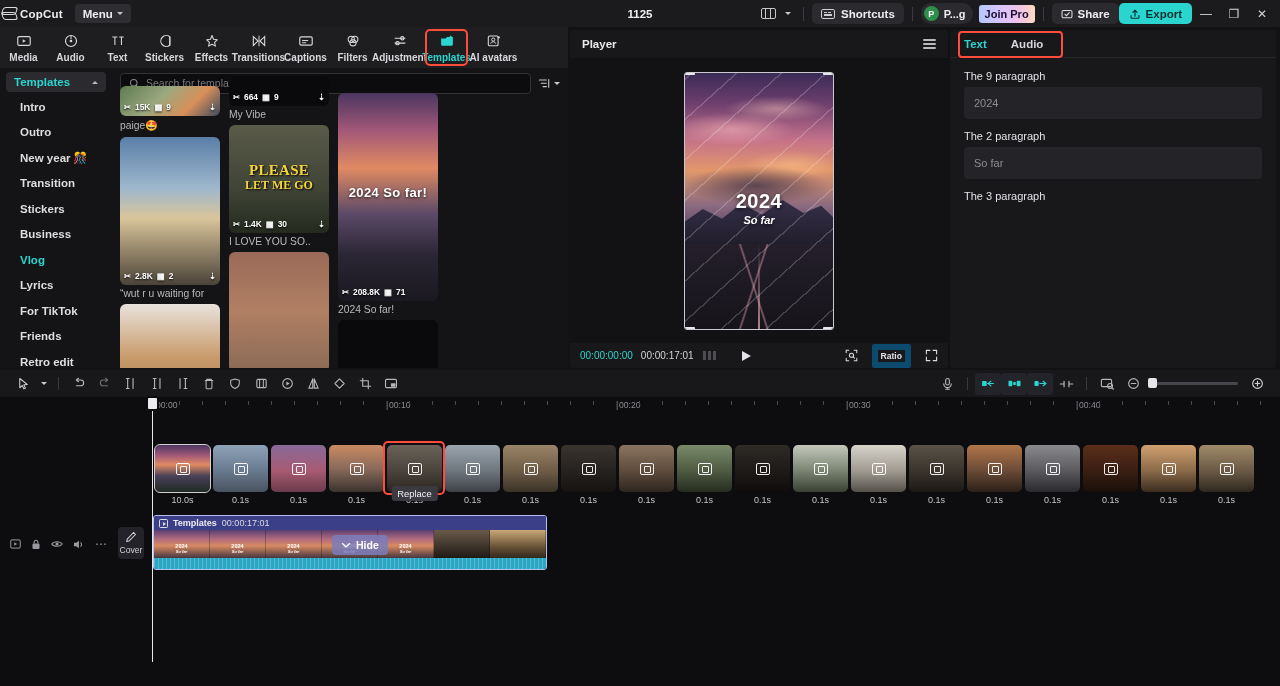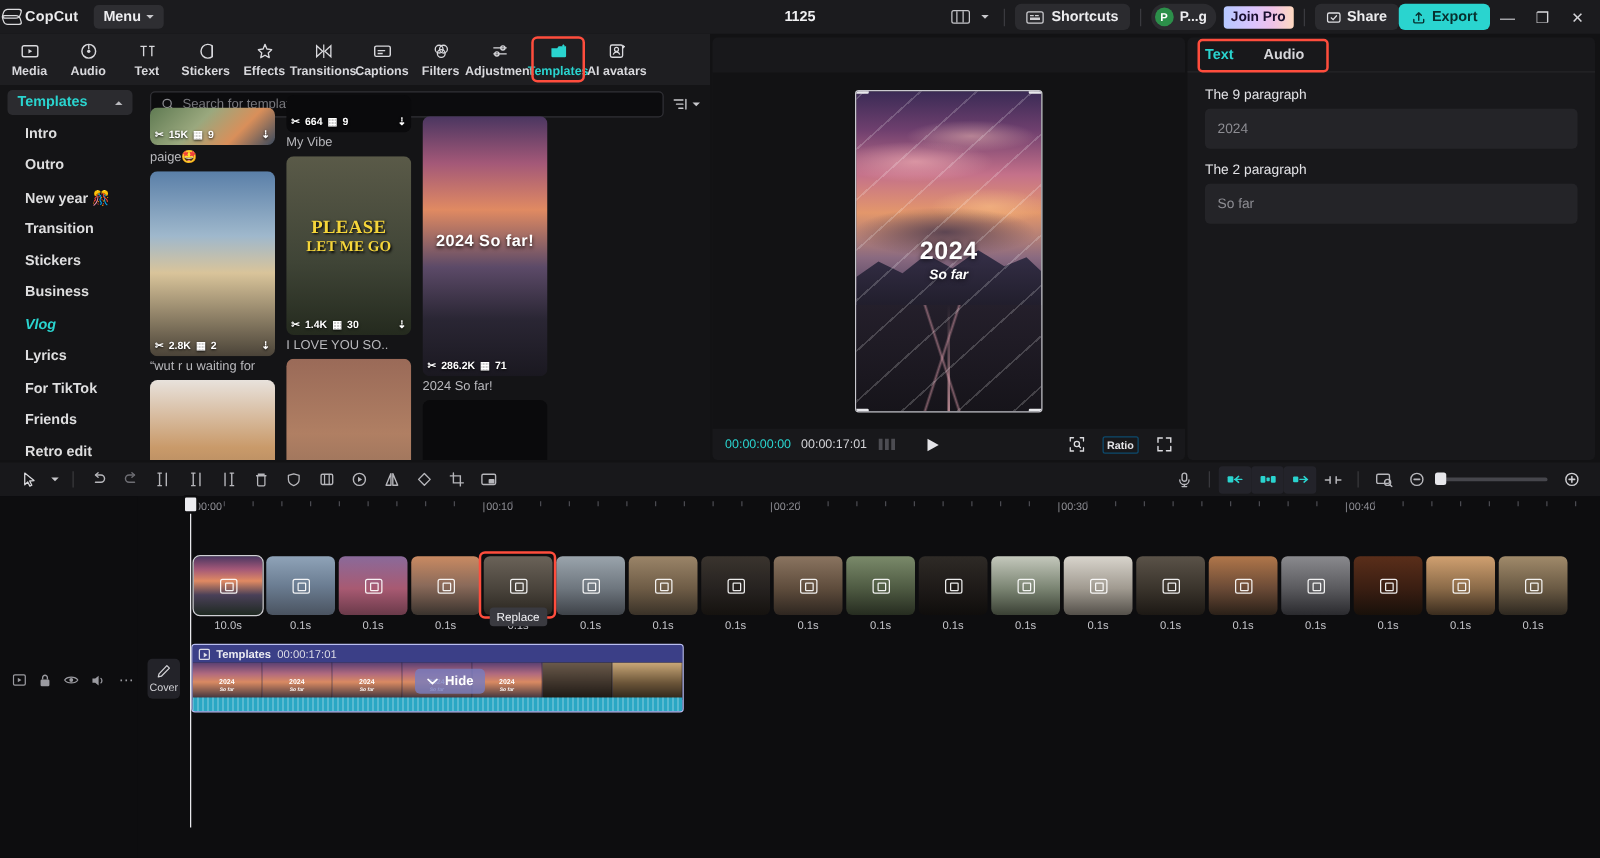--- a/index.html
+++ b/index.html
@@ -79,21 +79,21 @@
 
   
   .catrail { position:absolute;left:0;top:68px;width:112px;height:300px;background:#141416;padding-top:4px; }
   .cat-head {
     margin:0 6px 2px 6px;height:20px;border-radius:4px;background:#2b2b2f;display:flex;align-items:center;
     justify-content:space-between;padding:0 8px;cursor:pointer;
   }
   .cat-head span { font-size:11.5px;font-weight:bold;color:#2ad4cf; }
   .caret-u { width:0;height:0;border-left:3.2px solid transparent;border-right:3.2px solid transparent;border-bottom:3.6px solid #b9b9bd; }
   .cat-item { height:25.5px;display:flex;align-items:center;padding-left:20px;font-size:11.5px;font-weight:bold;color:#dededf;cursor:pointer; }
-  .cat-item.sel { color:#2ad4cf;font-style:italic; }
+  .cat-item.sel { color:#2ad4cf; }
 
   
   .browser { position:absolute;left:112px;top:68px;width:456px;height:300px;background:#141416;overflow:hidden; }
   .searchrow { display:flex;align-items:center;height:30px;padding:0 8px;gap:7px; }
   .searchbox {
     flex:1;height:21px;border-radius:4px;background:#0c0c0e;border:1px solid #313136;display:flex;align-items:center;
     gap:6px;padding:0 8px;cursor:text;
   }
   .searchbox input {
     flex:1;background:transparent;border:none;outline:none;color:#cfcfd2;font-size:10.5px;
@@ -185,21 +185,21 @@
   .handle { position:absolute;width:11px;height:5px;background:#e8e8ec;border-radius:1px; }
   .h-tl{left:-1px;top:-3px;} .h-tr{right:-1px;top:-3px;}
   .h-bl{left:-1px;bottom:-3px;} .h-br{right:-1px;bottom:-3px;}
   .pctl { position:absolute;left:0;bottom:0;width:378px;height:25px;display:flex;align-items:center;padding:0 10px; }
   .tc-cur { font-size:10px;color:#2ad4cf;font-family:"Liberation Sans",sans-serif; }
   .tc-tot { font-size:10px;color:#d4d4d8;margin-left:8px; }
   .frm-ico { display:flex;gap:1.6px;margin-left:9px; }
   .frm-ico i { width:3.4px;height:9px;background:#4c4c52; }
   .play-tri { margin-left:26px;width:0;height:0;border-top:5.5px solid transparent;border-bottom:5.5px solid transparent;border-left:9px solid #e4e4e8;cursor:pointer; }
   .pctl-right { margin-left:auto;display:flex;align-items:center;gap:14px; }
-  .ratio-btn { font-size:8.6px;font-weight:bold;color:#e2e2e6;border:1px solid #0c4a6e;border-radius:2px;padding:1px 3px;cursor:pointer; }
+  .ratio-btn { font-size:8.6px;font-weight:bold;color:#e2e2e6;border:6px solid #0c4a6e;border-radius:2px;padding:1px 3px;cursor:pointer; }
 
   
   .inspector { position:absolute;left:950px;top:30px;width:326px;height:338px;background:#18181b;border-radius:4px; }
   .insp-tabs { height:28px;display:flex;align-items:center;gap:24px;padding:0 14px;border-bottom:1px solid #252528;position:relative; }
   .insp-tab { font-size:11.5px;font-weight:bold;color:#d6d6da;cursor:pointer; }
   .insp-tab.active { color:#2ad4cf; }
   .insp-hl { position:absolute;left:8px;top:1px;width:105px;height:27px;border:2px solid #ff4d3d;border-radius:4px;pointer-events:none; }
   .insp-body { padding:12px 14px 0 14px; }
   .fld-label { font-size:11px;color:#e2e2e6;margin-bottom:5px; }
   .fld-input {
@@ -490,21 +490,21 @@
               <span>✂</span>
               <span>664</span>
               <span>▦</span>
               <span>9</span>
               <span class="dl">⇣</span>
             </div>
           </div>
           <div class="tname">My Vibe</div>
         </div>
         <div class="tcard">
-          <div class="thumb" style="height:143px">
+          <div class="thumb" style="height:108px">
             <div class="art art-please"></div>
             <div class="please-txt">
               <div class="please-1">PLEASE</div>
               <div class="please-2">LET ME GO</div>
             </div>
             <div class="tmeta">
               <span>✂</span>
               <span>1.4K</span>
               <span>▦</span>
               <span>30</span>
@@ -522,37 +522,45 @@
 
       <div class="col offC">
         <div class="tcard">
           <div class="thumb" style="height:208px">
             <div class="art art-road"></div>
             <div class="ovl-center">
               <div class="ovl-2024">2024 So far!</div>
             </div>
             <div class="tmeta">
               <span>✂</span>
-              <span>286.2K</span>
+              <span>208.8K</span>
               <span>▦</span>
               <span>71</span>
             </div>
           </div>
           <div class="tname">2024 So far!</div>
         </div>
         <div class="tcard">
           <div class="thumb" style="height:60px">
             <div class="art art-black"></div>
           </div>
         </div>
       </div>
     </div>
   </div>
 
   <div class="player">
+    <div class="player-head">
+      <span class="player-title">Player</span>
+      <span class="hamb">
+          <i></i>
+          <i></i>
+          <i></i>
+        </span>
+    </div>
     <div class="stage">
       <div class="video">
         <div class="clouds"></div>
         <div class="mtn"></div>
         <div class="road"></div>
         <div class="wm"></div>
         <div class="vtxt">
           <div class="l1">2024</div>
           <div class="l2">So far</div>
         </div>
@@ -589,20 +597,21 @@
     <div class="insp-tabs">
       <span class="insp-tab active">Text</span>
       <span class="insp-tab">Audio</span>
       <span class="insp-hl"></span>
     </div>
     <div class="insp-body">
       <div class="fld-label">The 9 paragraph</div>
       <div class="fld-input">2024</div>
       <div class="fld-label">The 2 paragraph</div>
       <div class="fld-input">So far</div>
+      <div class="fld-label">The 3 paragraph</div>
     </div>
   </div>
 
   <div class="tl-toolbar">
     <div class="tb-btn">
       <svg width="13" height="13" viewBox="0 0 14 14">
         <path d="M3 1.6 L11 8 L7.3 8.4 L9.1 12 L7.4 12.8 L5.6 9.2 L3 11.6 Z" fill="none" stroke="#d8d8dc" stroke-width="1.1" stroke-linejoin="round"></path>
       </svg>
     </div>
     <div class="tb-btn" style="width:15px">

